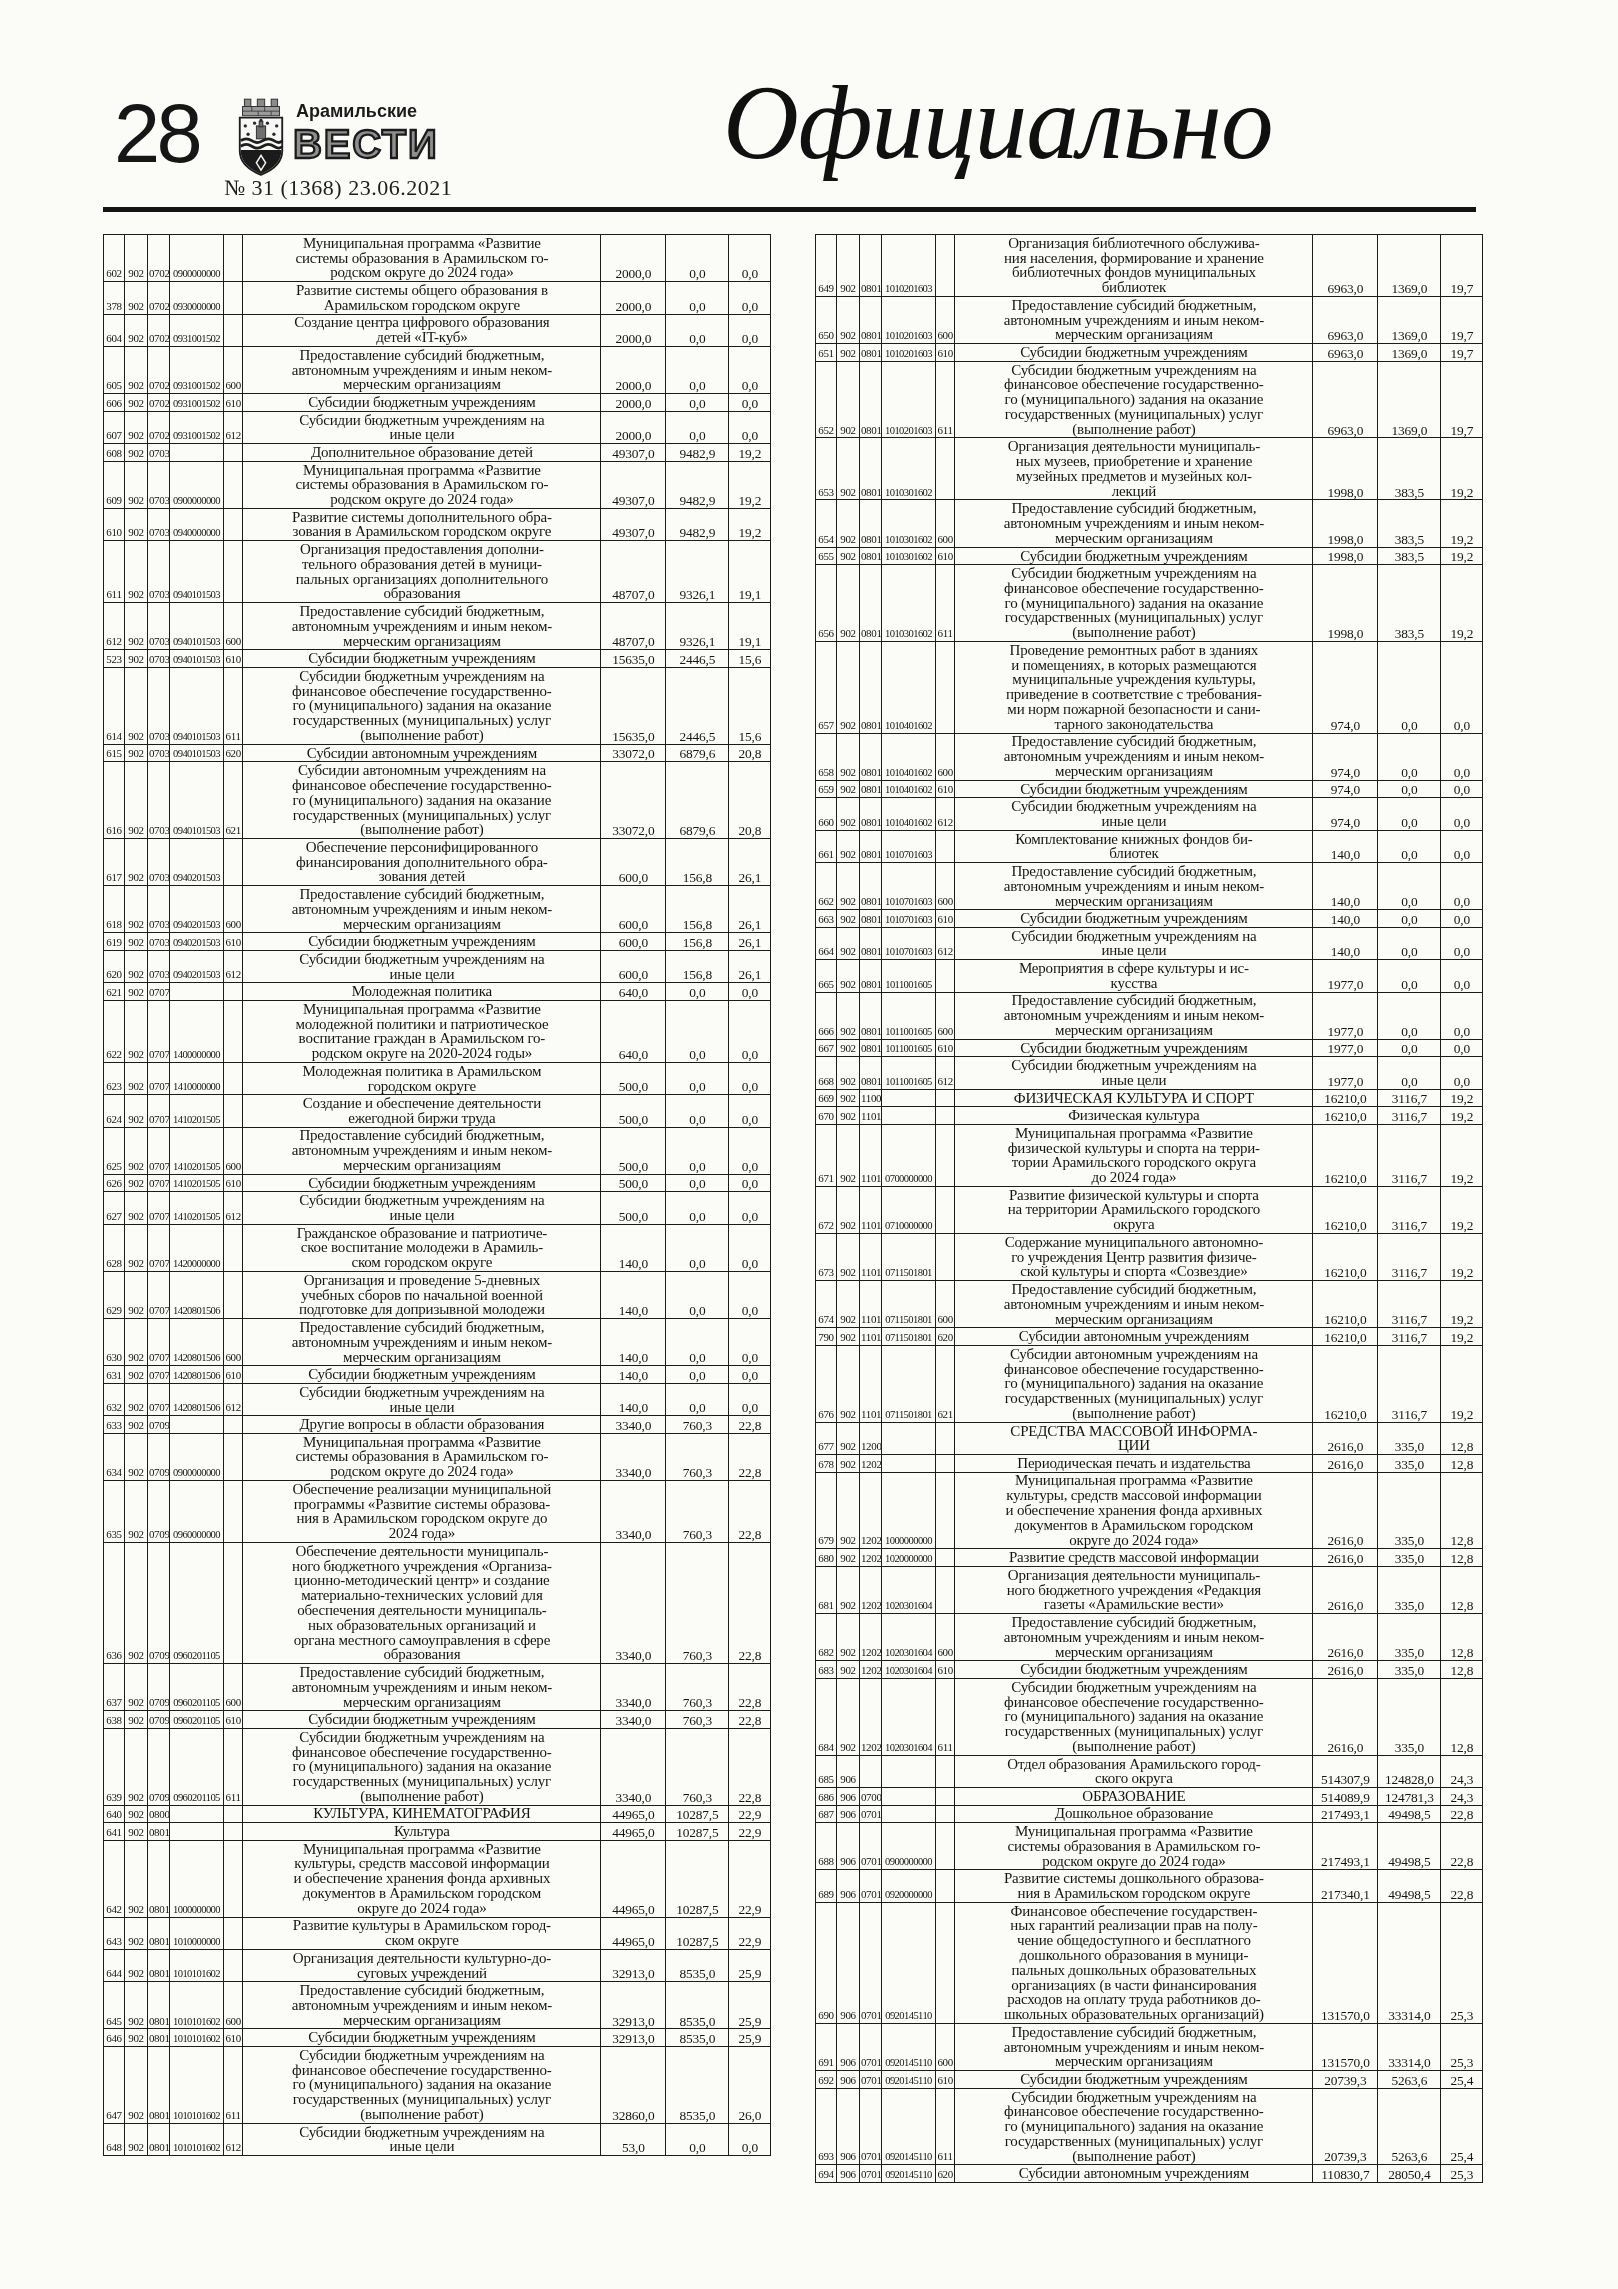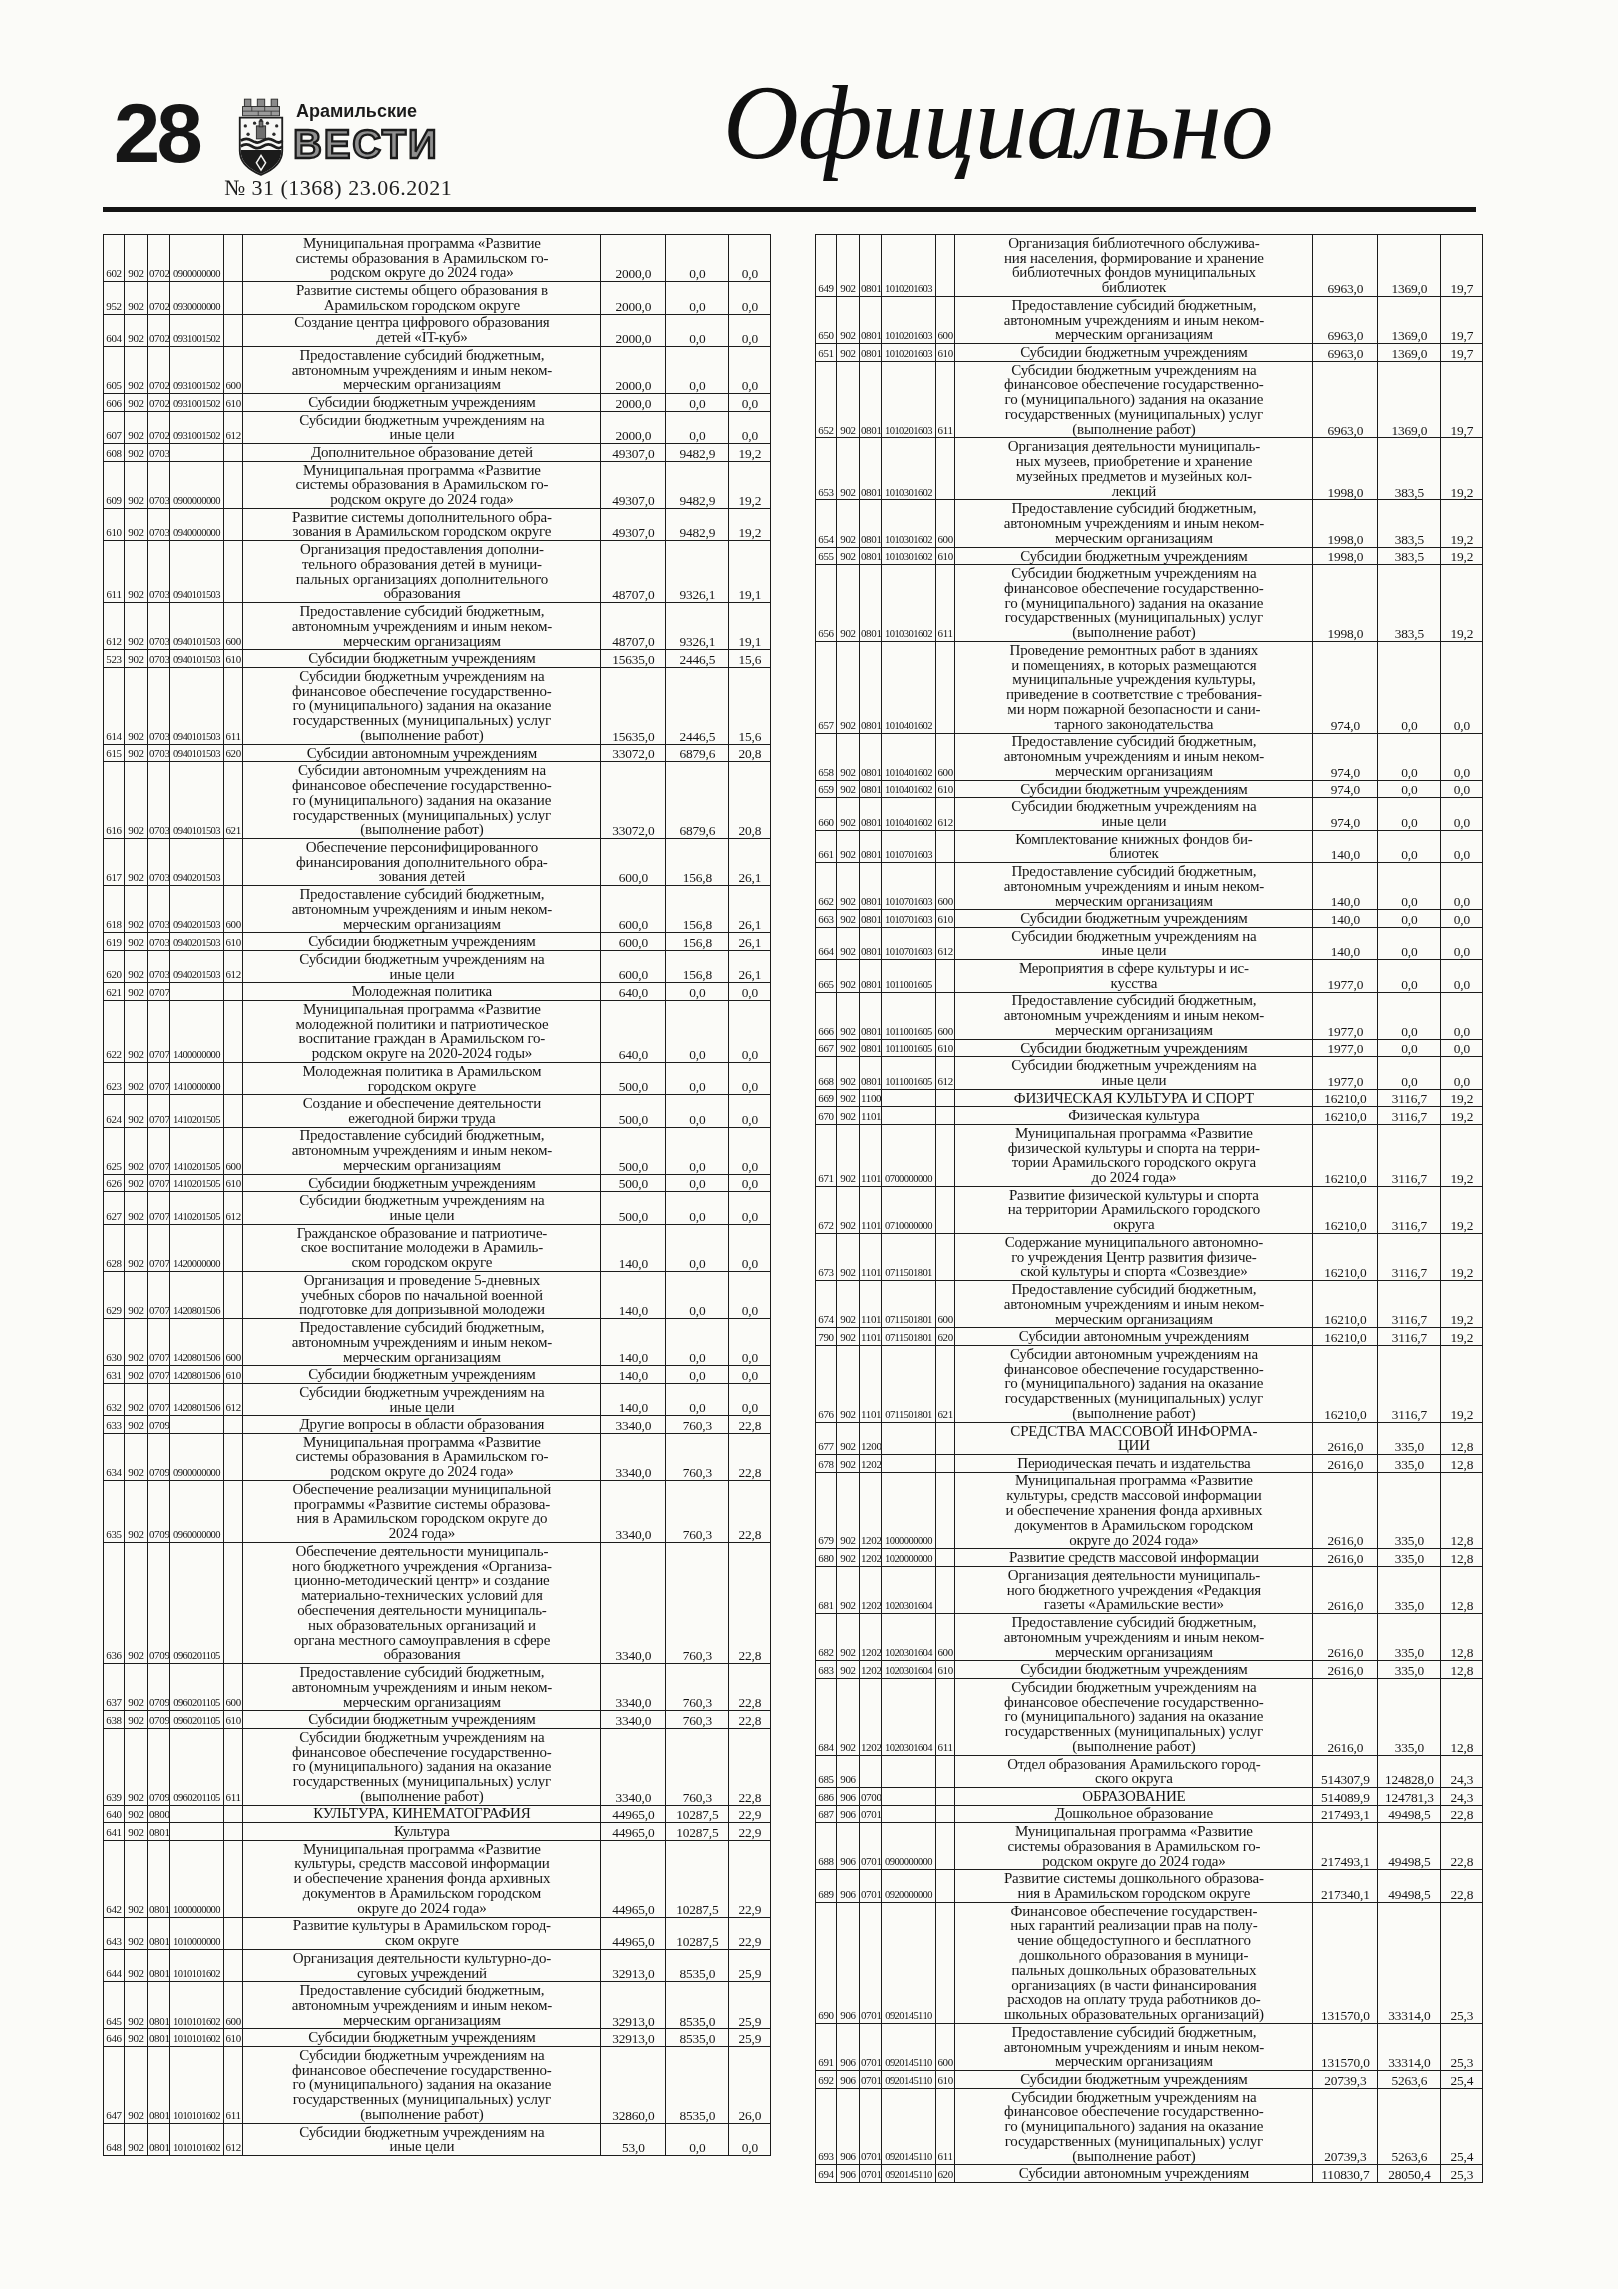--- a/index.html
+++ b/index.html
@@ -6,21 +6,21 @@
   html,body{margin:0;padding:0;}
   body{
     position:relative;width:1619px;height:2290px;overflow:hidden;
     background:#fbfbf8;color:var(--ink);
     font-family:"Liberation Serif","DejaVu Serif",serif;
   }
   
   .pageno{
     position:absolute;left:114px;top:92px;line-height:1;
     font-family:"Liberation Sans","DejaVu Sans",sans-serif;
-    font-weight:700;font-size:83px;letter-spacing:-3.7px;color:var(--ink);
+    font-weight:400;font-size:83px;letter-spacing:-3.7px;color:var(--ink);
   }
   .crest{position:absolute;left:237px;top:98px;}
   .mast-top{
     position:absolute;left:296px;top:102px;line-height:1;
     font-family:"Liberation Sans","DejaVu Sans",sans-serif;
     font-weight:700;font-size:18px;color:#1b1b1b;
   }
   .mast-main{
     position:absolute;left:293px;top:124px;line-height:1;
     font-family:"Liberation Sans","DejaVu Sans",sans-serif;
@@ -126,21 +126,21 @@
         <td class="c-target">0900000000</td>
         <td></td>
         <td class="c-name">Муниципальная программа «Развитие
 системы образования в Арамильском го-
 родском округе до 2024 года»</td>
         <td class="c-num">2000,0</td>
         <td class="c-num">0,0</td>
         <td class="c-num">0,0</td>
       </tr>
       <tr>
-        <td>952</td>
+        <td>378</td>
         <td>902</td>
         <td>0702</td>
         <td class="c-target">0930000000</td>
         <td></td>
         <td class="c-name">Развитие системы общего образования в
 Арамильском городском округе</td>
         <td class="c-num">2000,0</td>
         <td class="c-num">0,0</td>
         <td class="c-num">0,0</td>
       </tr>

